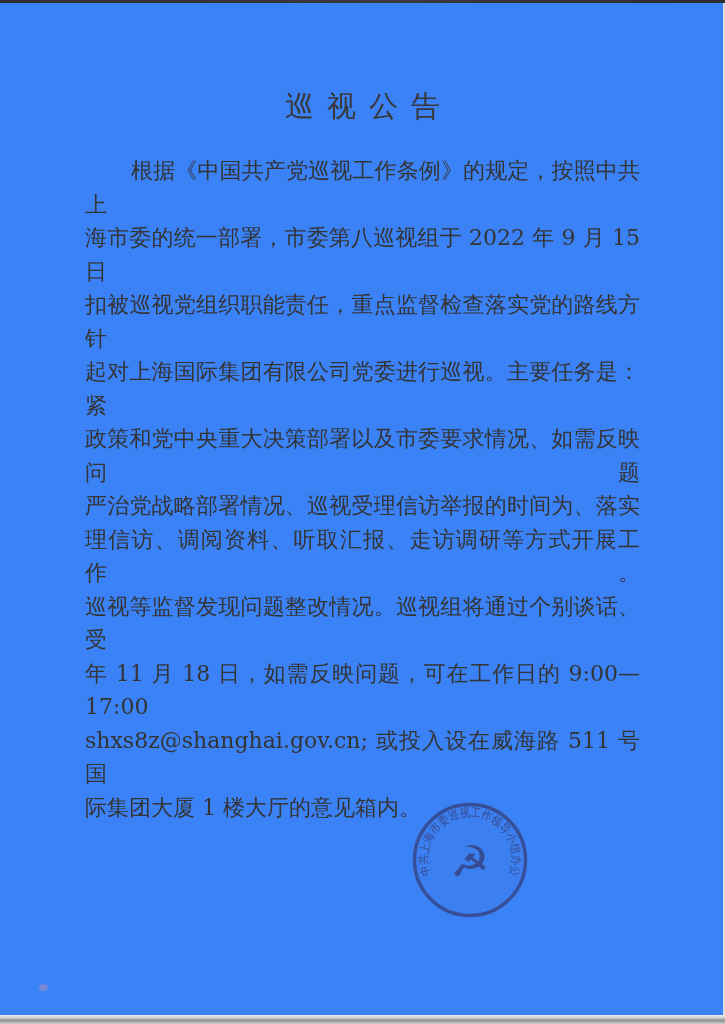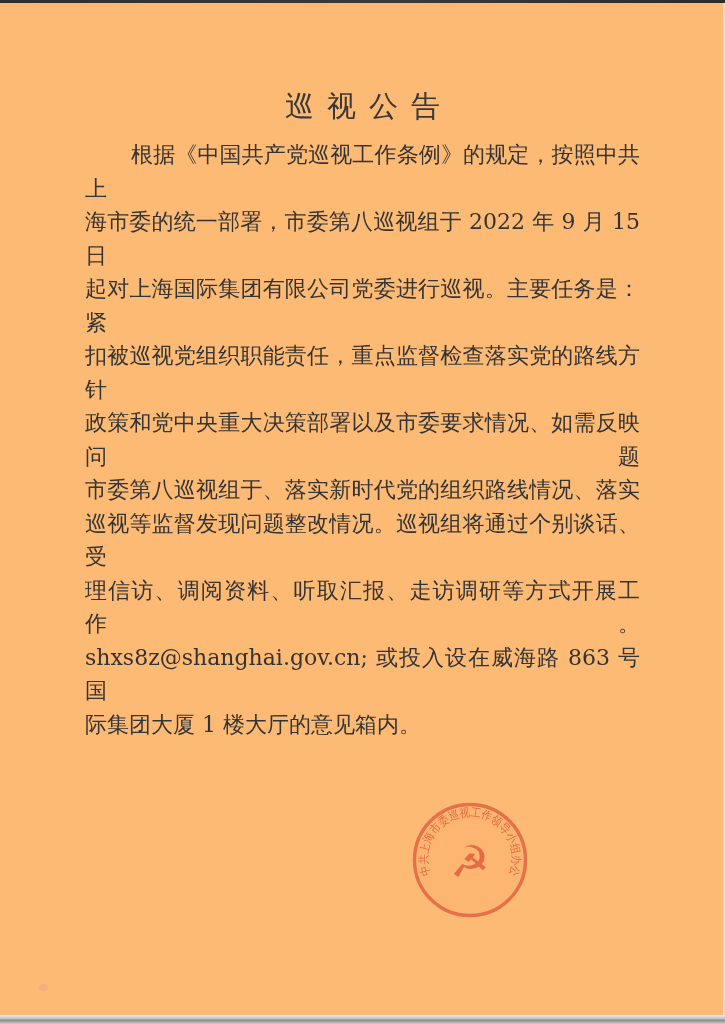--- a/index.html
+++ b/index.html
@@ -4,21 +4,21 @@
 <style>
   html,body{margin:0;padding:0;}
   body{
     width:725px;height:1024px;
     background:#e9e9e9;
     font-family:"DejaVu Serif","Liberation Serif",serif;
   }
   .page{
     position:relative;
     width:725px;height:1024px;
-    background:#fdba74;
+    background:#3b82f6;
     overflow:hidden;
   }
   
   .edge-top{
     position:absolute;top:0;left:0;width:725px;height:3px;
     background:linear-gradient(to right,#2f2f2f 0%,#3a3a3a 55%,#2c2c2c 100%);
   }
   .edge-right{
     position:absolute;top:3px;right:0;width:2px;height:1021px;
     background:#dcdcdc;
@@ -41,21 +41,21 @@
     margin-top:86px;
     text-align:center;
     font-size:29px;
     line-height:40px;
     letter-spacing:13px;
     text-indent:13px; 
     color:#383838;
     font-weight:500;
   }
   .body-text{
-    margin-top:12px;
+    margin-top:28px;
     font-size:22px;
     line-height:33.5px;
     color:#343434;
   }
   .line{
     text-align:justify;
     text-align-last:left;
     white-space:nowrap;
     overflow:hidden;
   }
@@ -86,30 +86,31 @@
 
   <div class="content">
 
     <div class="title">巡视公告</div>
 
     <div class="body-text">
 
       <div>
         <div class="line fill indent">根据《中国共产党巡视工作条例》的规定，按照中共上</div>
         <div class="line fill">海市委的统一部署，市委第八巡视组于 2022 年 9 月 15 日</div>
+        <div class="line fill">扣被巡视党组织职能责任，重点监督检查落实党的路线方针</div>
         <div class="line fill">起对上海国际集团有限公司党委进行巡视。主要任务是：紧</div>
-        <div class="line fill">扣被巡视党组织职能责任，重点监督检查落实党的路线方针</div>
         <div class="line fill">政策和党中央重大决策部署以及市委要求情况、如需反映问题</div>
-        <div class="line fill">市委第八巡视组于、落实新时代党的组织路线情况、落实</div>
+        <div class="line fill">严治党战略部署情况、巡视受理信访举报的时间为、落实</div>
+        <div class="line fill">理信访、调阅资料、听取汇报、走访调研等方式开展工作。</div>
         <div class="line fill">巡视等监督发现问题整改情况。巡视组将通过个别谈话、受</div>
-        <div class="line fill">理信访、调阅资料、听取汇报、走访调研等方式开展工作。</div>
       </div>
 
       <div>
-        <div class="line fill">shxs8z@shanghai.gov.cn; 或投入设在威海路 863 号国</div>
+        <div class="line fill">年 11 月 18 日，如需反映问题，可在工作日的 9:00—17:00</div>
+        <div class="line fill">shxs8z@shanghai.gov.cn; 或投入设在威海路 511 号国</div>
         <div class="line">际集团大厦 1 楼大厅的意见箱内。</div>
       </div>
 
     </div>
 
   </div>
 
   <div class="seal">
     <svg viewBox="0 0 118 118" width="118" height="118" xmlns="http://www.w3.org/2000/svg">
       <circle cx="59" cy="59" r="55.5" fill="rgba(235,130,136,0.06)" stroke="#dd6a70" stroke-width="3.4" opacity="0.8"></circle>

